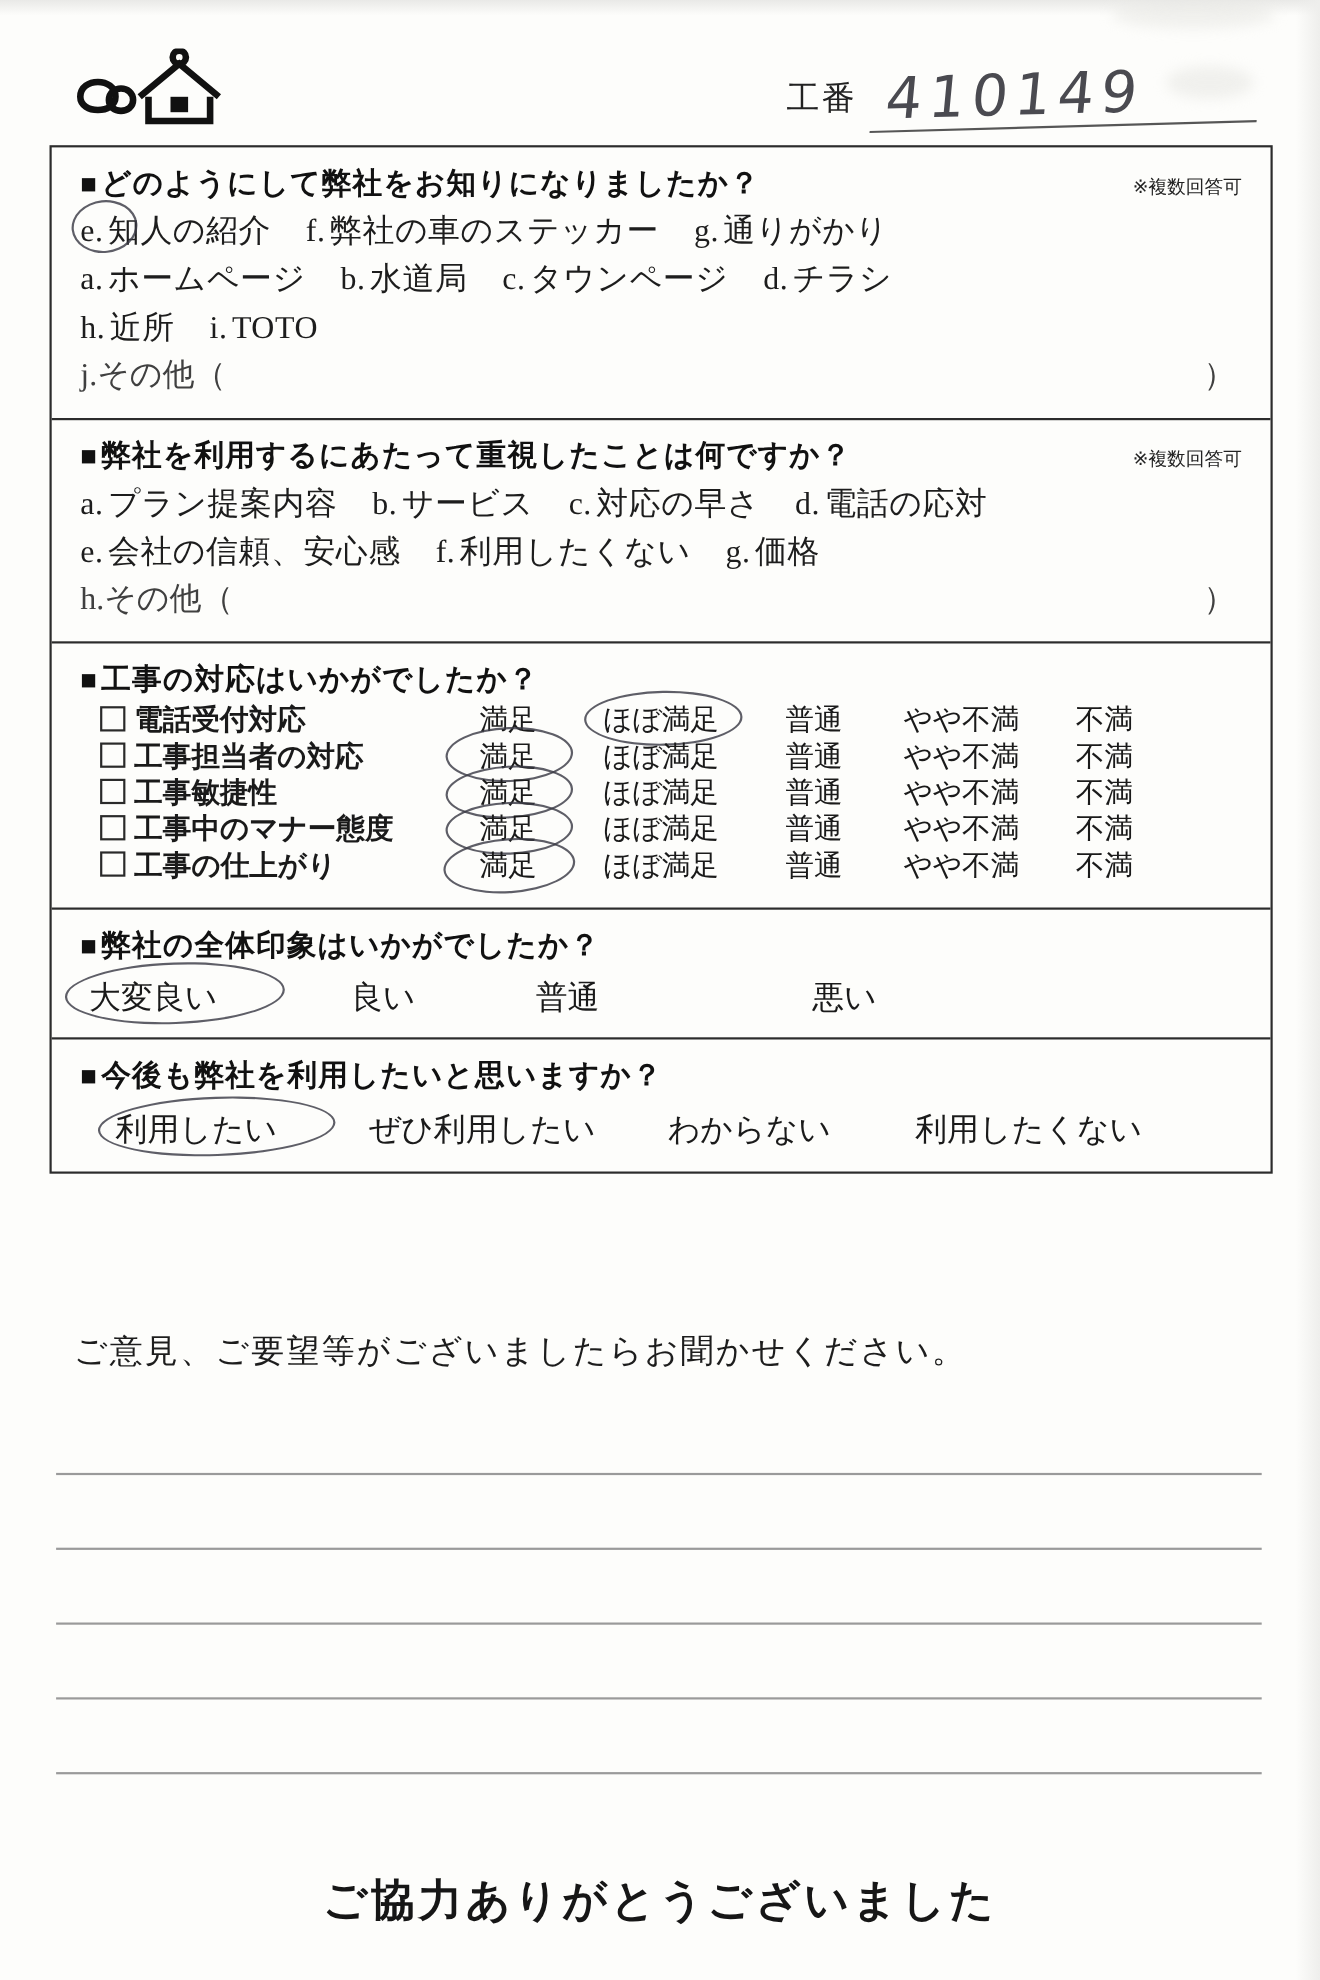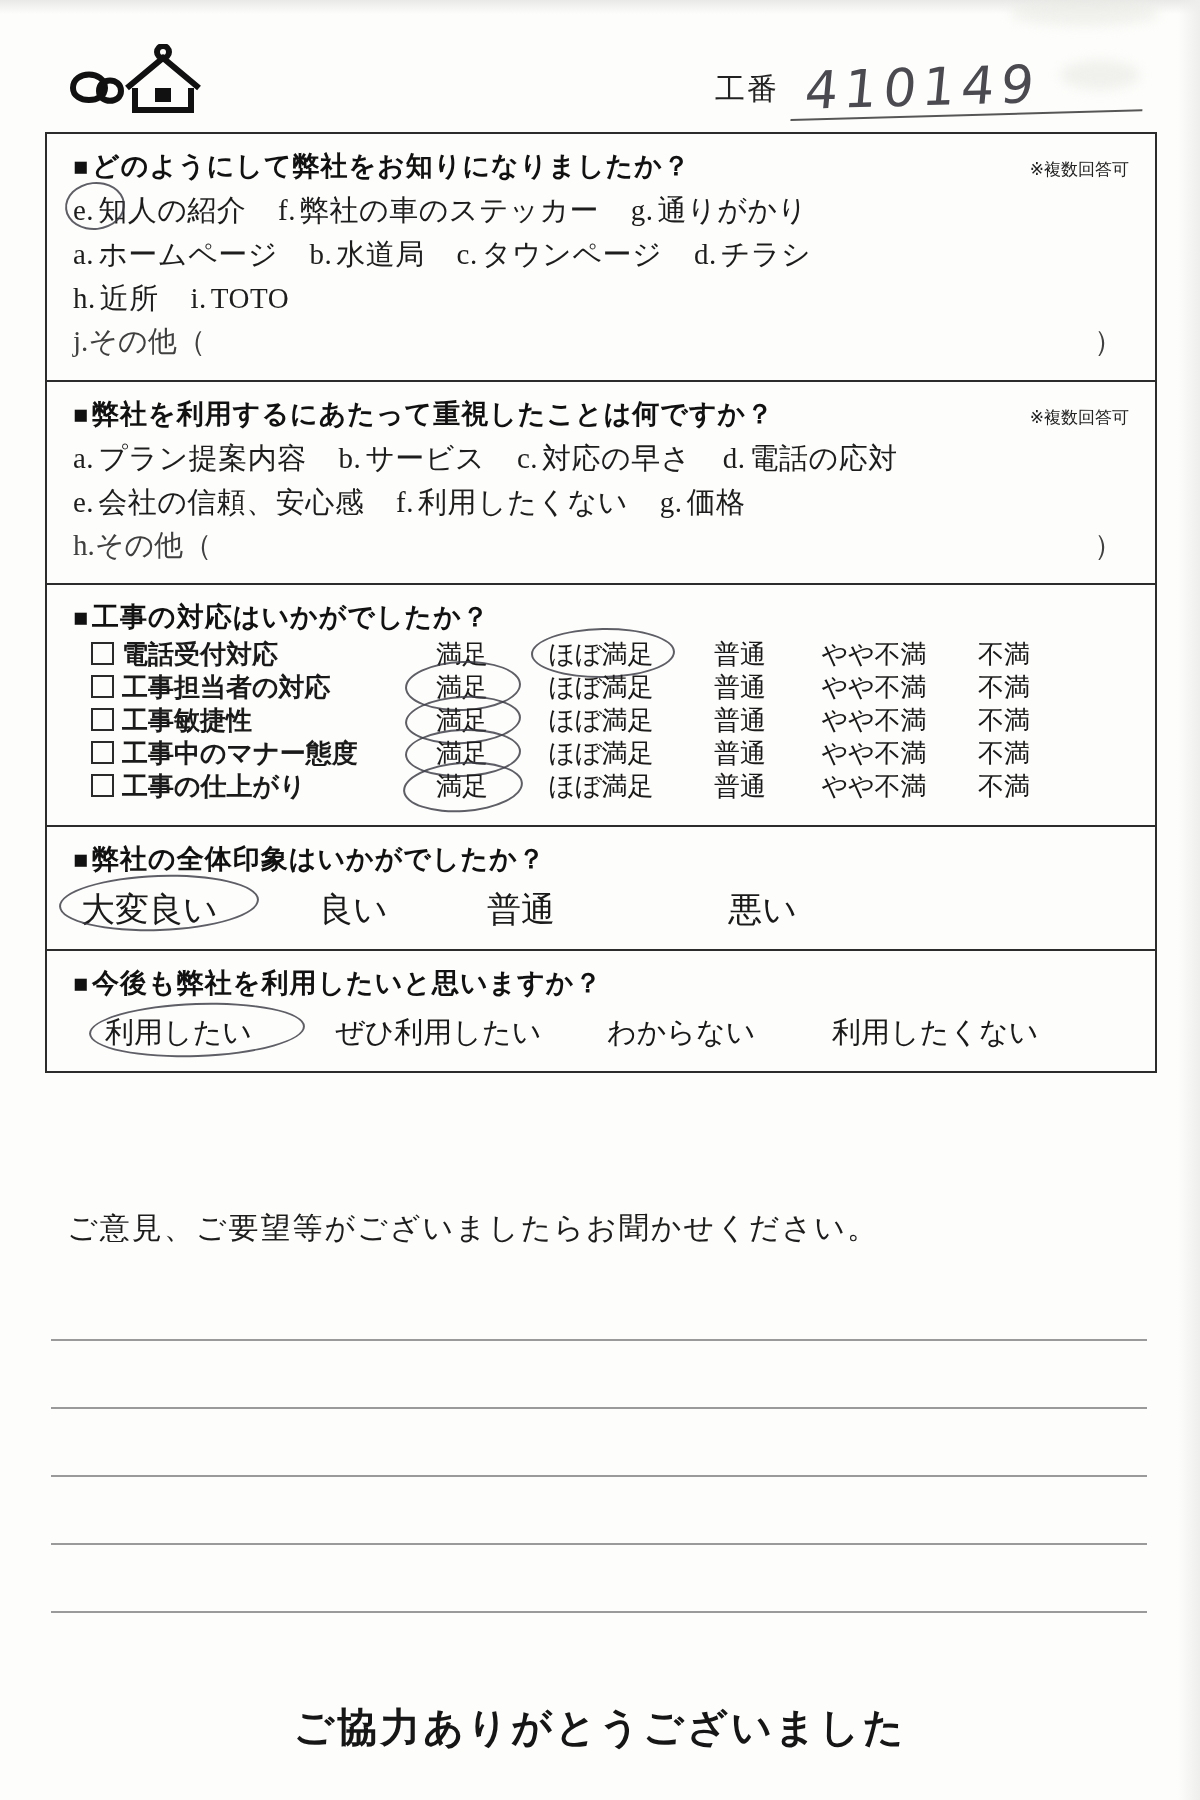--- a/index.html
+++ b/index.html
@@ -178,21 +178,21 @@
   }
   .sc0 { width: 118px; }
   .sc1 { width: 160px; }
   .sc2 { width: 118px; }
   .sc3 { width: 150px; }
   .sc4 { width: 110px; }
 
   
   .impression-row {
     display: flex;
-    font-size: 34px;
+    font-size: 29px;
     margin-top: 10px;
     position: relative;
     padding-left: 8px;
   }
   .imp {
     white-space: nowrap;
     position: relative;
   }
   .imp0 { width: 238px; }
   .imp1 { width: 168px; }

